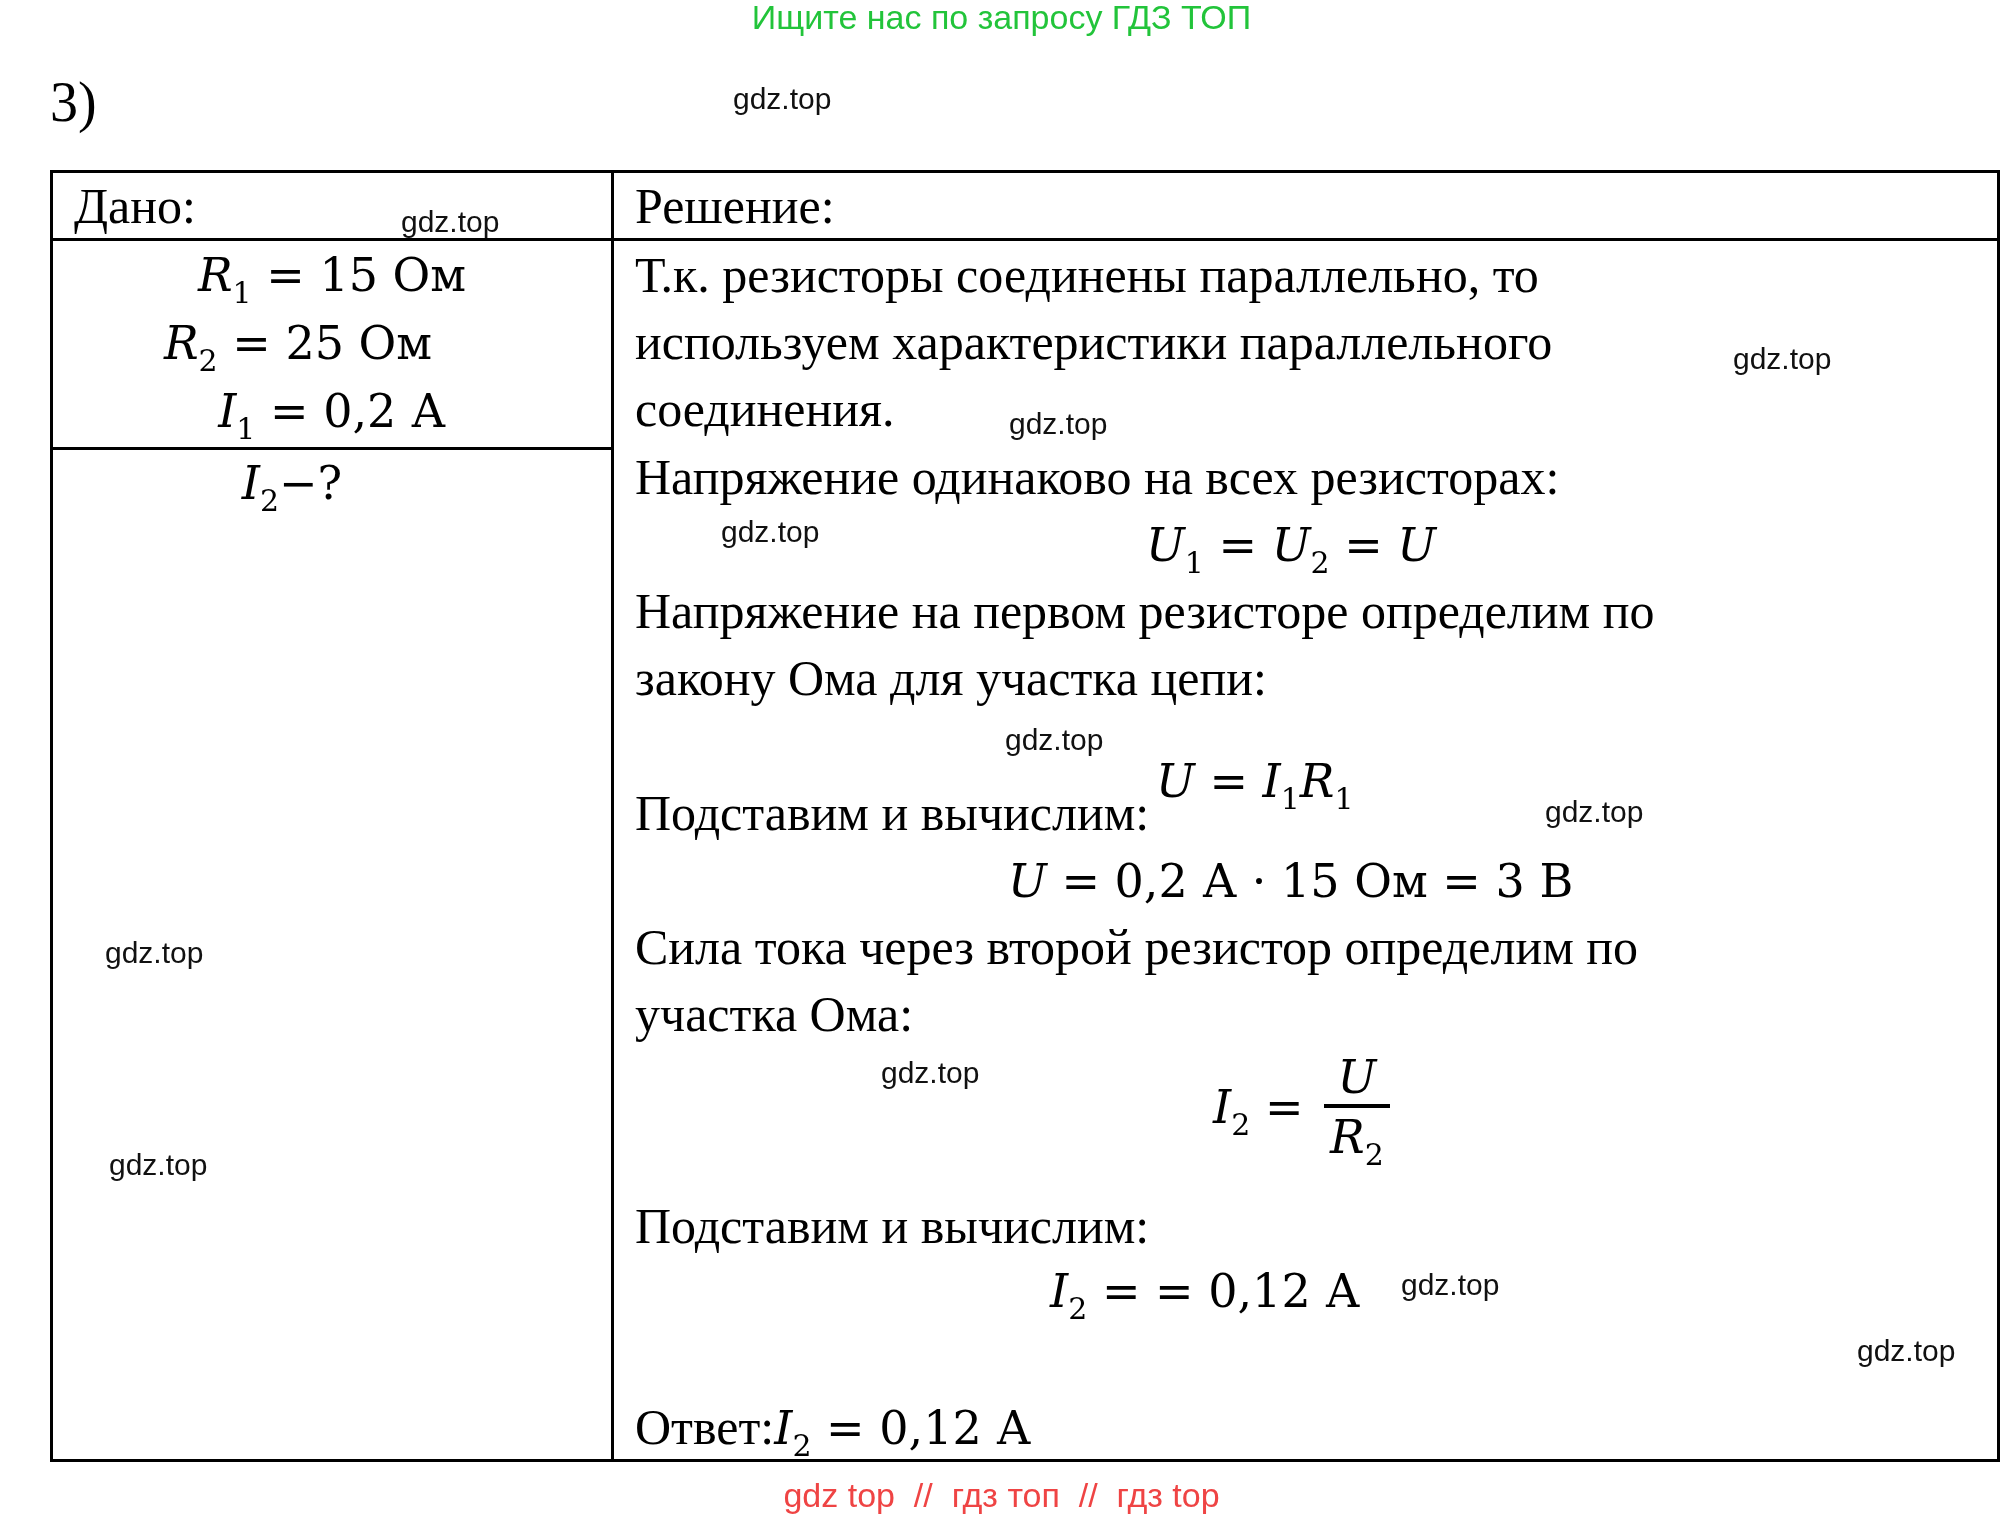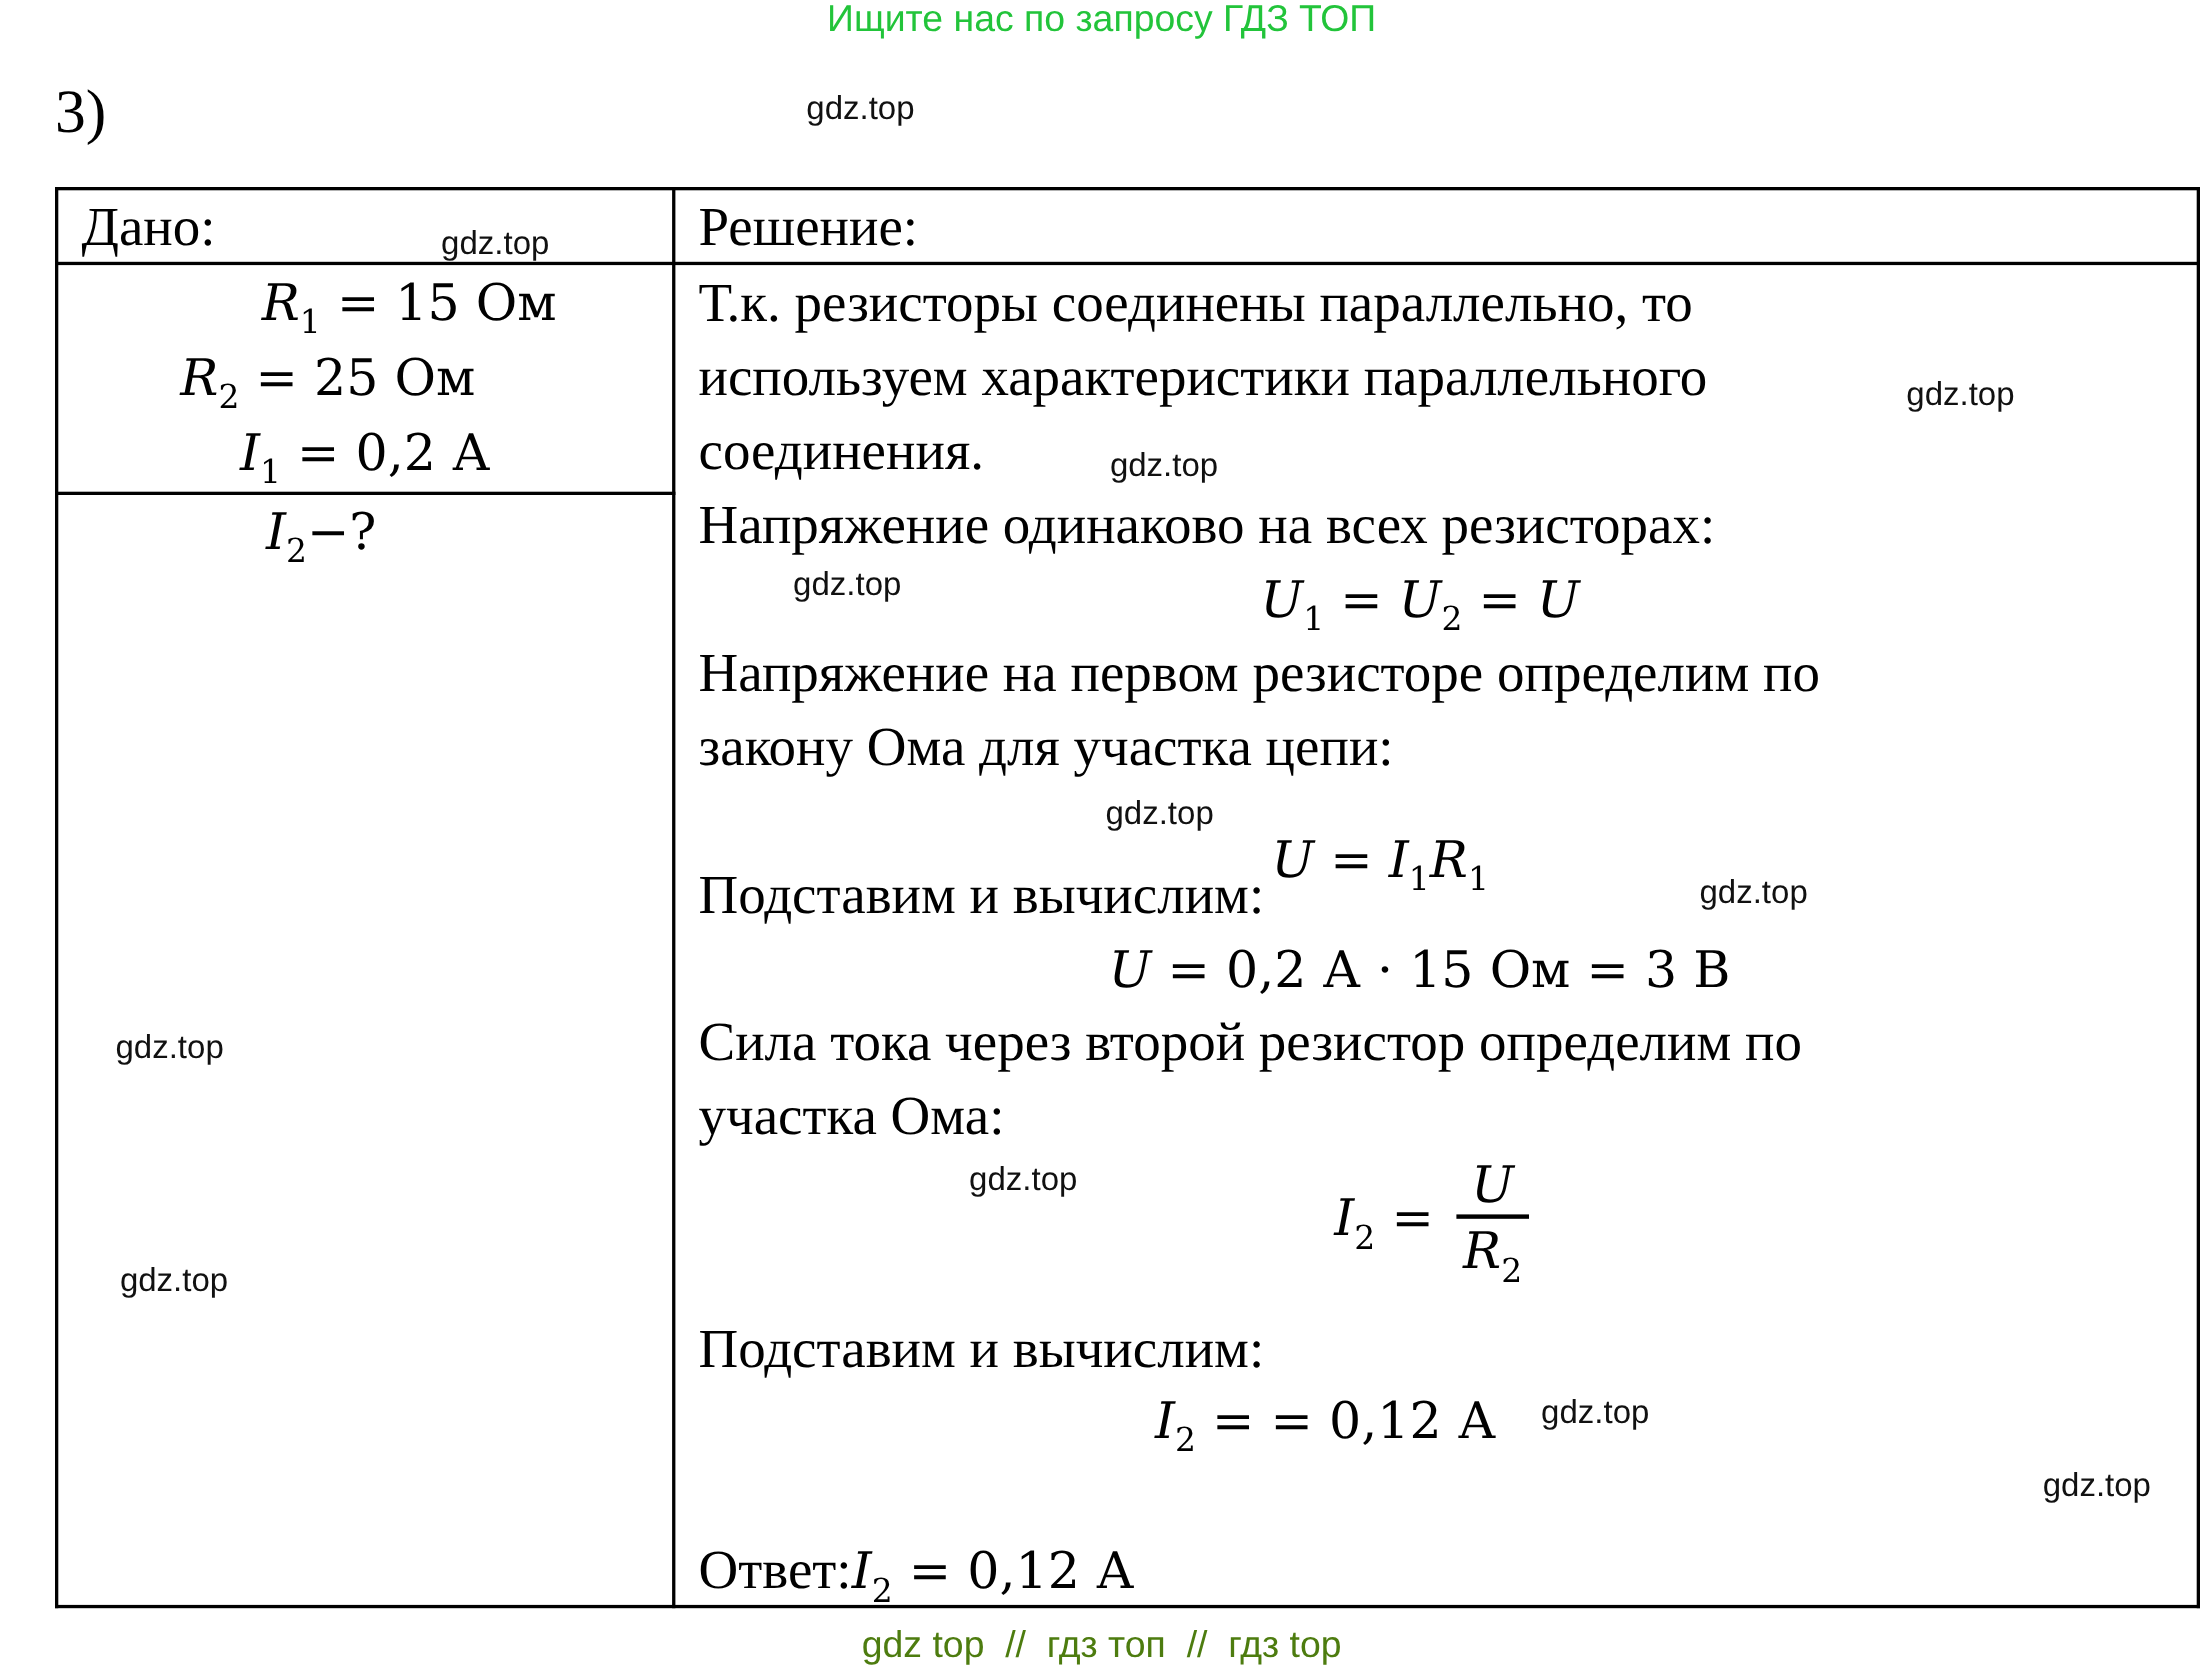--- a/index.html
+++ b/index.html
@@ -1,21 +1,21 @@
 <!DOCTYPE html>
 <html><head>
 <meta charset="utf-8">
 <style>
   html, body { margin:0; padding:0; background:#ffffff; }
   body { width:2003px; height:1521px; position:relative; overflow:hidden; font-family:"Liberation Serif", serif; color:#000; }
   .abs { position:absolute; white-space:nowrap; }
   .wm { font-family:"Liberation Sans", sans-serif; font-size:30px; color:#111; }
   .top-banner { font-family:"Liberation Sans", sans-serif; font-size:34px; color:#22c43a; left:0; width:2003px; text-align:center; top:-2px; }
   .task-num { font-family:"Liberation Serif", serif; font-size:56px; left:50px; top:70px; }
-  .footer { font-family:"Liberation Sans", sans-serif; font-size:34px; color:#4d7c0f; left:0; width:2003px; text-align:center; top:1476px; }
+  .footer { font-family:"Liberation Sans", sans-serif; font-size:34px; color:#ef4444; left:0; width:2003px; text-align:center; top:1476px; }
   .line { position:absolute; background:#000; }
   .serif-text { font-family:"Liberation Serif", serif; font-size:50px; }
   .math { font-family:"DejaVu Serif", serif; font-size:46px; }
   .math i { font-style:italic; }
   .sub { font-size:30px; position:relative; top:12px; }
   .frac { display:inline-block; vertical-align:middle; text-align:center; margin:0 6px; }
   .frac .num { display:block; padding:0 6px; }
   .frac .den { display:block; border-top:4px solid #000; padding:2px 6px 0 6px; }
 </style>
 </head>
@@ -44,21 +44,21 @@
   <div class="line" style="left:50px; top:170px; width:3px; height:1292px;"></div>
   <div class="line" style="left:1997px; top:170px; width:3px; height:1292px;"></div>
   <div class="line" style="left:611px; top:170px; width:3px; height:1292px;"></div>
   <div class="line" style="left:50px; top:238px; width:1950px; height:3px;"></div>
   <div class="line" style="left:50px; top:447px; width:564px; height:3px;"></div>
 </div>
 
 <div class="abs serif-text" style="left:74px; top:177px;">Дано:</div>
 <div class="abs serif-text" style="left:635px; top:177px;">Решение:</div>
 
-<div class="abs math" style="left:53px; width:558px; text-align:center; top:248px;padding-left:40px;">
+<div class="abs math" style="left:53px; width:558px; text-align:center; top:248px;">
   <i>R</i><span class="sub">1</span>
   <span>= 15 Ом</span>
 </div>
 <div class="abs math" style="left:53px; width:490px; text-align:center; top:316px;">
   <i>R</i><span class="sub">2</span>
   <span>= 25 Ом</span>
 </div>
 <div class="abs math" style="left:53px; width:558px; text-align:center; top:384px;">
   <i>I</i><span class="sub">1</span>
   <span>= 0,2 А</span>

